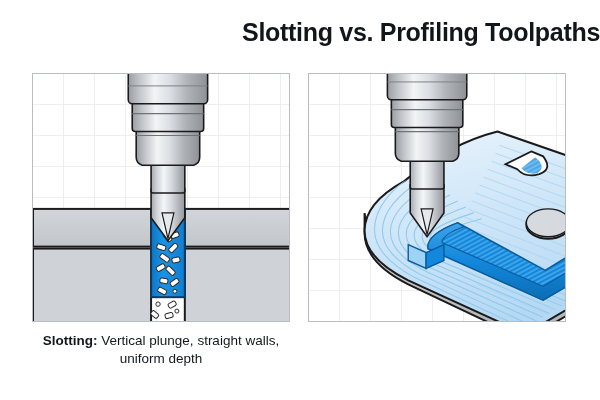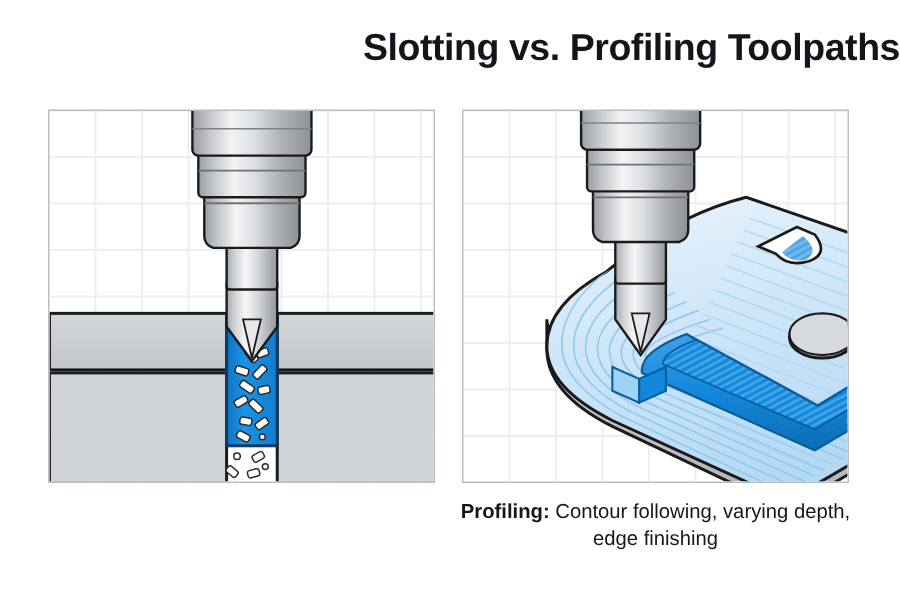--- a/index.html
+++ b/index.html
@@ -263,18 +263,18 @@
             <rect x="79" y="-10" width="80" height="36" rx="4" fill="url(#rmet)" stroke="#1a1a1a" stroke-width="1.6"></rect>
             <path d="M83 36 L155 36" stroke="#6f7276" stroke-width="1.2" fill="none"></path>
             <path d="M87 58 L151 58" stroke="#6f7276" stroke-width="1.2" fill="none"></path>
             <path d="M79 8 L159 8" stroke="#7e8185" stroke-width="1" fill="none"></path>
           </g>
         </svg>
       </div>
     </div>
   </div>
 
-
-  <div class="caption right">
-    <b>Profiling:</b><span> Contour following, varying depth, edge finishing</span>
+  <div class="caption left">
+    <b>Slotting:</b><span> Vertical plunge, straight walls, uniform depth</span>
   </div>
 
+
 </div>
 
 </body></html>

